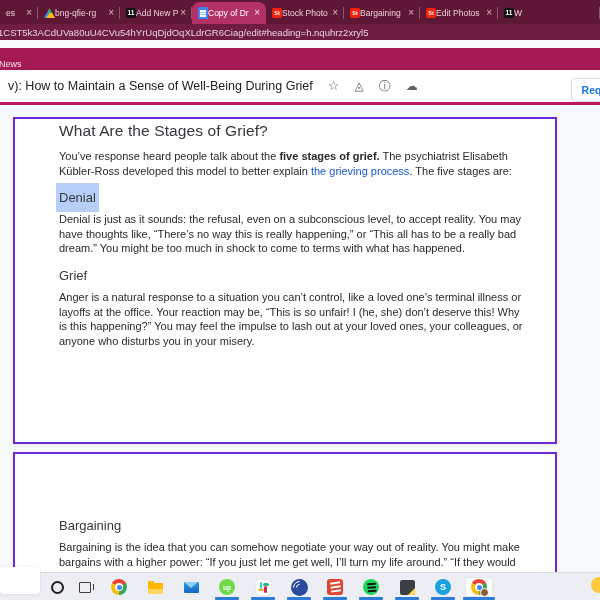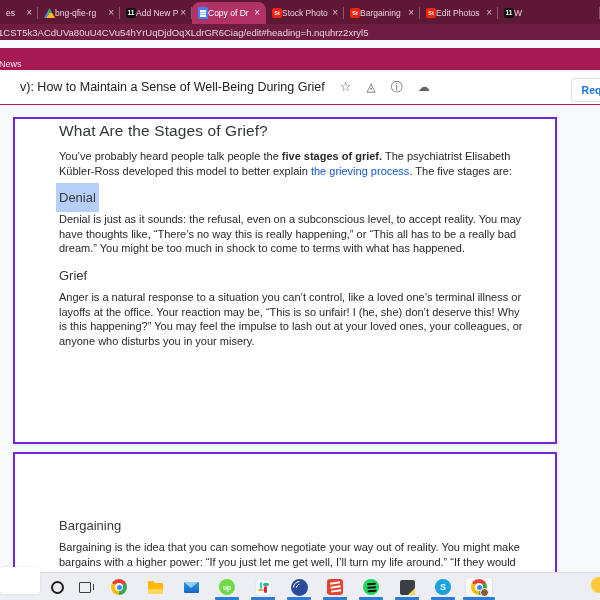--- a/index.html
+++ b/index.html
@@ -20,21 +20,21 @@
   .fav.adobe { width:10px; height:10px; background:#f2230c; border-radius:2px; color:#fff; font-size:5.5px; font-weight:bold; text-align:center; line-height:10px; }
   .fav.blackapp { width:10px; height:10px; background:#121212; border-radius:2px; color:#fff; font-size:6.5px; font-weight:bold; text-align:center; line-height:10px; }
 
   .urlrow { position:absolute; top:24px; left:0; width:600px; height:16px; background:#6e1c40; display:flex; align-items:center; }
   .url-text { color:#ead2dc; font-size:9.5px; white-space:nowrap; margin-left:-2px; }
 
   .bookmarksbar { position:absolute; top:48px; left:0; width:600px; height:31px; background:#a51a52; display:flex; align-items:center; }
   .bm { color:#f6e4ec; font-size:9px; margin-left:-1px; }
 
   
-  .docsheader { position:absolute; top:70px; left:0; width:600px; height:35px; background:#ffffff; border-bottom:1px solid #be185d; display:flex; align-items:center;padding-left:12px; }
+  .docsheader { position:absolute; top:70px; left:0; width:600px; height:35px; background:#ffffff; border-bottom:3px solid #be185d; display:flex; align-items:center; }
   .doc-title { margin-left:8px; font-size:12.5px; color:#202124; white-space:nowrap; }
   .hicons { display:flex; align-items:center; gap:15px; margin-left:15px; color:#5f6368; }
   .hicon { font-size:12px; line-height:12px; }
   .hicon.star { font-size:13px; }
   .request { position:absolute; right:-36px; top:8px; height:24px; padding:0 12px 0 10px; background:#fff; border:1px solid #d9dce0; border-radius:4px; color:#1a73e8; font-size:10.5px; font-weight:bold; font-family:"Liberation Sans",sans-serif; }
 
   
   .docarea { position:absolute; top:105px; left:0; width:600px; height:495px; background:#f8f9fa; }
   .page { position:absolute; left:13px; width:544px; background:#ffffff; border:2px solid #6d28d9; box-shadow:0 1px 3px rgba(60,64,67,.12); }
   .page1 { top:12px; height:327px; padding:3px 31px 0 44px; }
@@ -147,21 +147,21 @@
       <span class="hicon">ⓘ</span>
       <span class="hicon">☁</span>
     </span>
     <button class="request">Request</button>
   </div>
 
   <div class="docarea">
 
     <div class="page page1">
       <h1>What Are the Stages of Grief?</h1>
-      <p class="body"><span>You’ve probably heard people talk people the </span><b>five stages of grief.</b><span> The psychiatrist Elisabeth Kübler-Ross developed this model to better explain </span><a class="doclink">the grieving process</a><span>. The five stages are:</span></p>
+      <p class="body"><span>You’ve response heard people talk about the </span><b>five stages of grief.</b><span> The psychiatrist Elisabeth Kübler-Ross developed this model to better explain </span><a class="doclink">the grieving process</a><span>. The five stages are:</span></p>
       <h2><span class="hl">Denial</span></h2>
       <p class="body">Denial is just as it sounds: the refusal, even on a subconscious level, to accept reality. You may have thoughts like, “There’s no way this is really happening,” or “This all has to be a really bad dream.” You might be too much in shock to come to terms with what has happened.</p>
       <h2>Grief</h2>
       <p class="body">Anger is a natural response to a situation you can’t control, like a loved one’s terminal illness or layoffs at the office. Your reaction may be, “This is so unfair! I (he, she) don’t deserve this! Why is this happening?”  You may feel the impulse to lash out at your loved ones, your colleagues, or anyone who disturbs you in your misery.</p>
     </div>
 
     <div class="page page2">
       <h2>Bargaining</h2>
       <p class="body">Bargaining is the idea that you can somehow negotiate your way out of reality. You might make bargains with a higher power: “If you just let me get well, I’ll turn my life around.” “If they would just give me my job back, I’d work smarter and harder.” In the case of a loved one who has died</p>
     </div>

